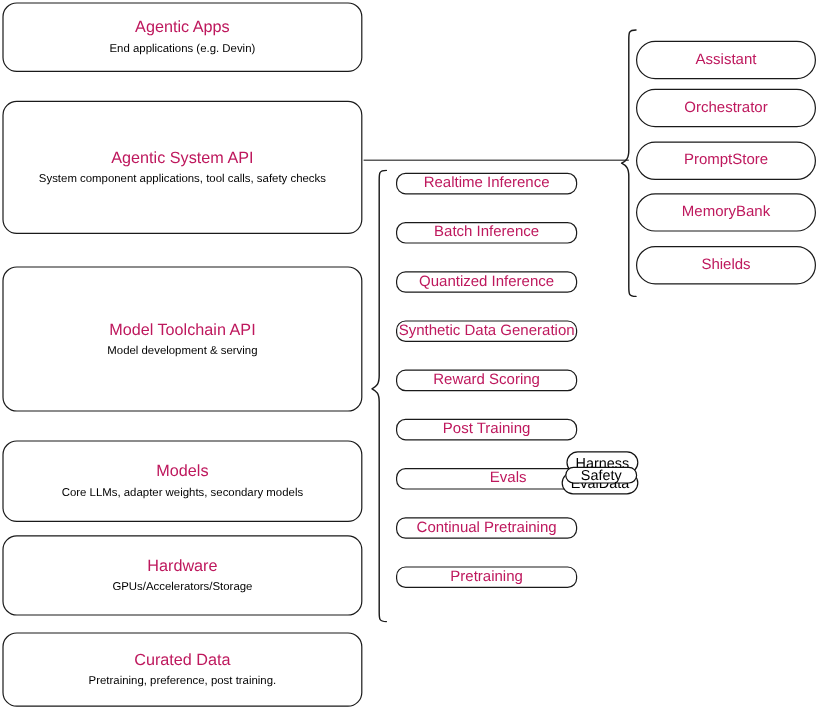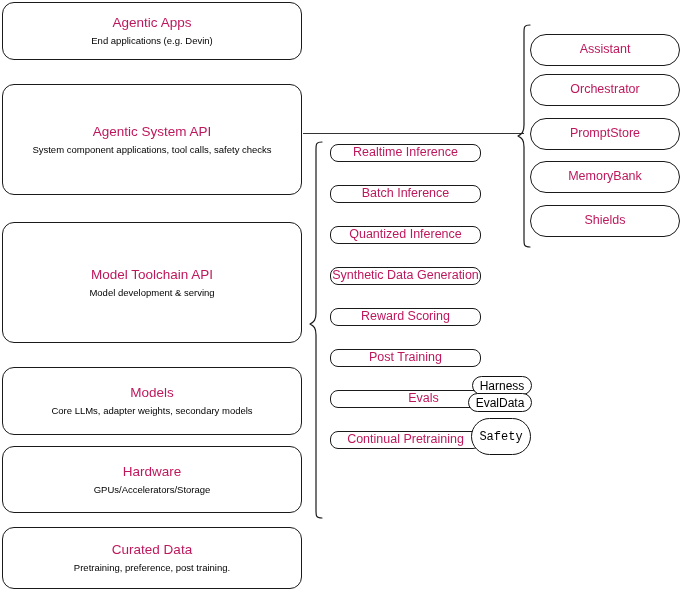--- a/index.html
+++ b/index.html
@@ -186,24 +186,27 @@
   </div>
   <div class="box mbox" style="top:349px;">
     <div class="title">Post Training</div>
   </div>
   <div class="box mbox" style="top:390px;padding-left:36px;">
     <div class="title">Evals</div>
   </div>
   <div class="box mbox" style="top:431px;">
     <div class="title">Continual Pretraining</div>
   </div>
+  <div class="box mbox" style="top:472px;">
+    <div class="title">Pretraining</div>
+  </div>
 
   <div class="pill" style="left:472px; top:376px; width:60px; height:19px;">
     <span>Harness</span>
   </div>
   <div class="pill" style="left:468px; top:393px; width:64px; height:19px;">
     <span>EvalData</span>
   </div>
-  <div class="pill" style="left:471px; top:418px; width:60px; height:37px;font-family:Liberation Mono, monospace;">
+  <div class="pill" style="left:471px; top:389px; width:60px; height:14px;">
     <span>Safety</span>
   </div>
 
 </div>
 
 </body></html>

